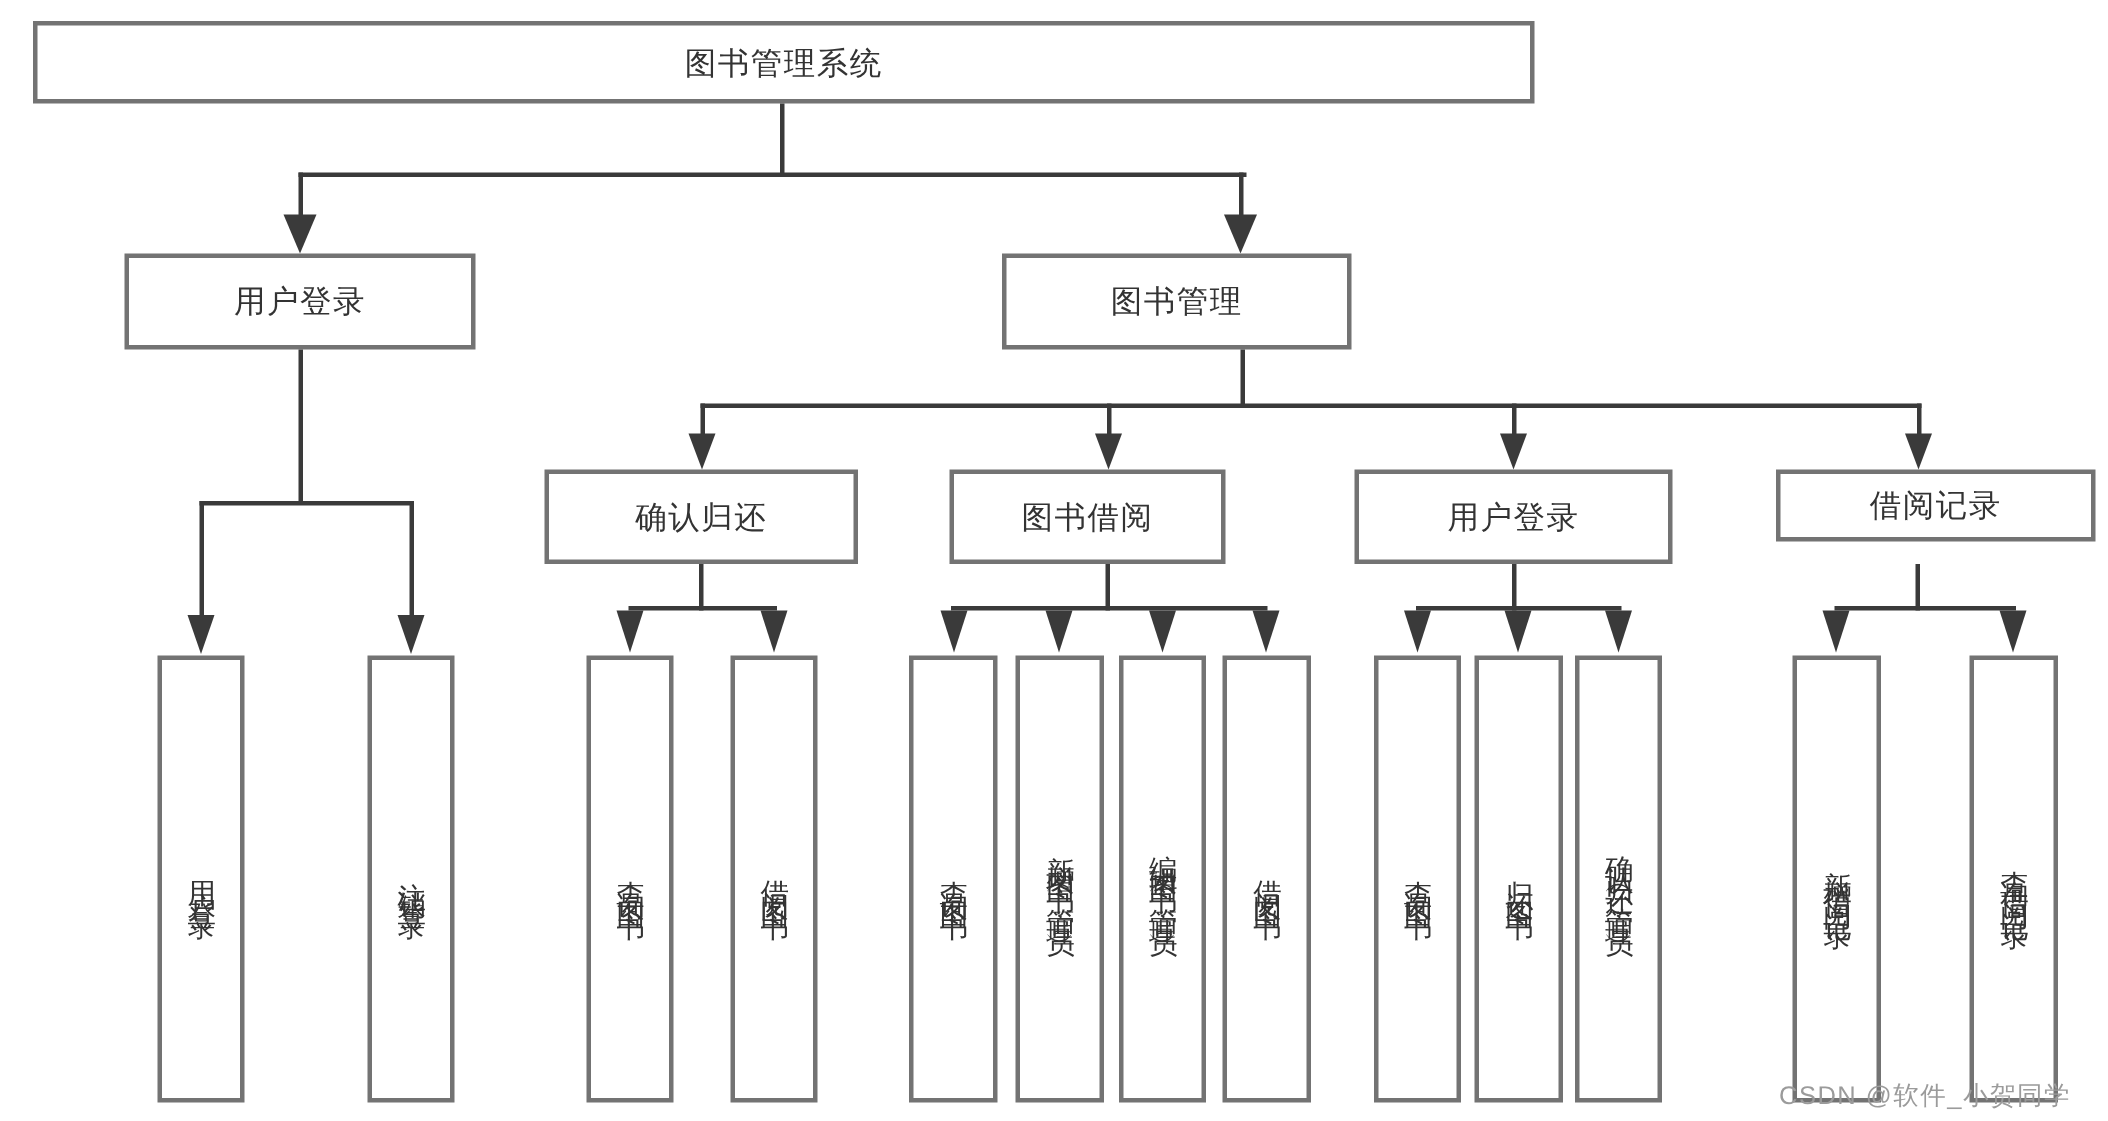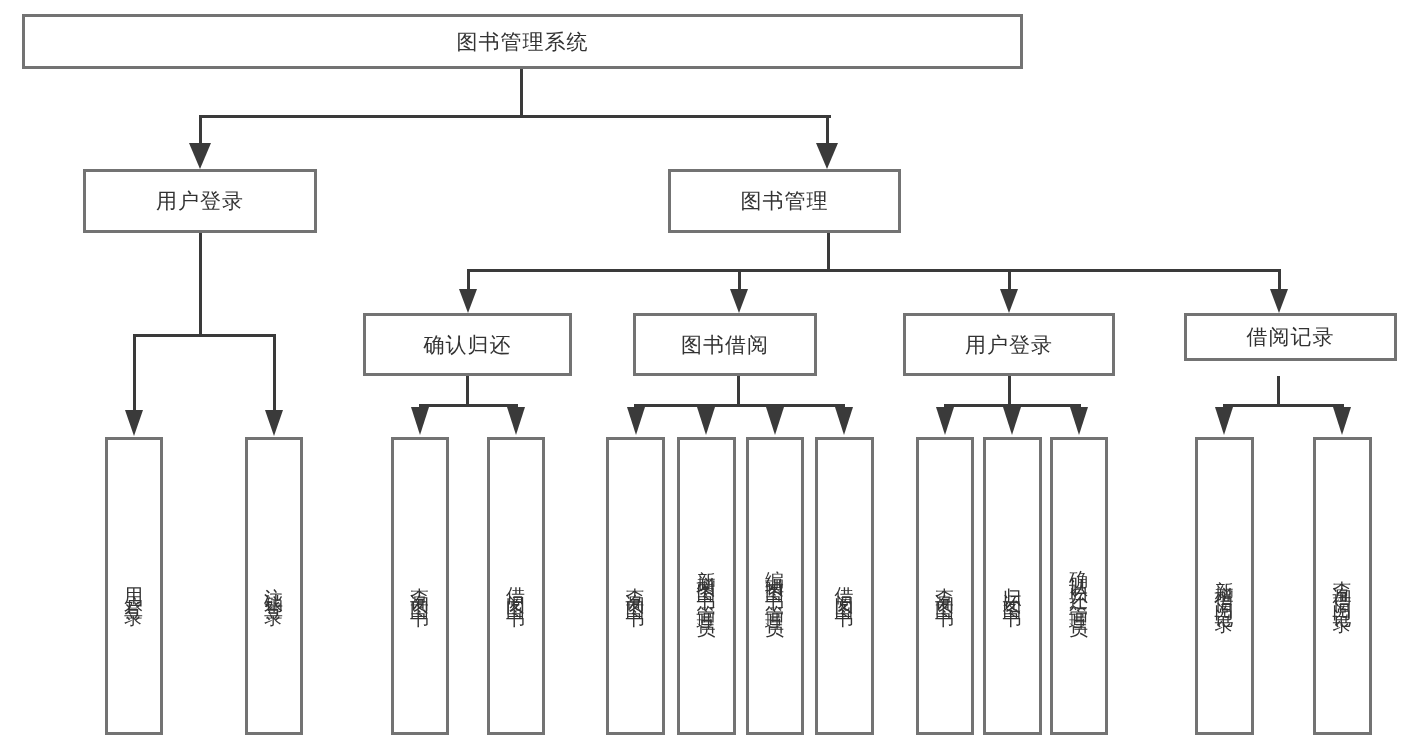--- a/index.html
+++ b/index.html
@@ -147,14 +147,15 @@
   <div class="hline" style="left:944px;top:404px;width:137px"></div>
   <div class="arr" style="left:936px;top:407px"></div>
   <div class="arr" style="left:1003px;top:407px"></div>
   <div class="arr" style="left:1070px;top:407px"></div>
 
   <div class="vline" style="left:1277px;top:376px;height:31px"></div>
   <div class="hline" style="left:1223px;top:404px;width:121px"></div>
   <div class="arr" style="left:1215px;top:407px"></div>
   <div class="arr" style="left:1333px;top:407px"></div>
 
+  <div class="watermark">CSDN @软件_小贺同学</div>
 
 </div>
 
 </body></html>

